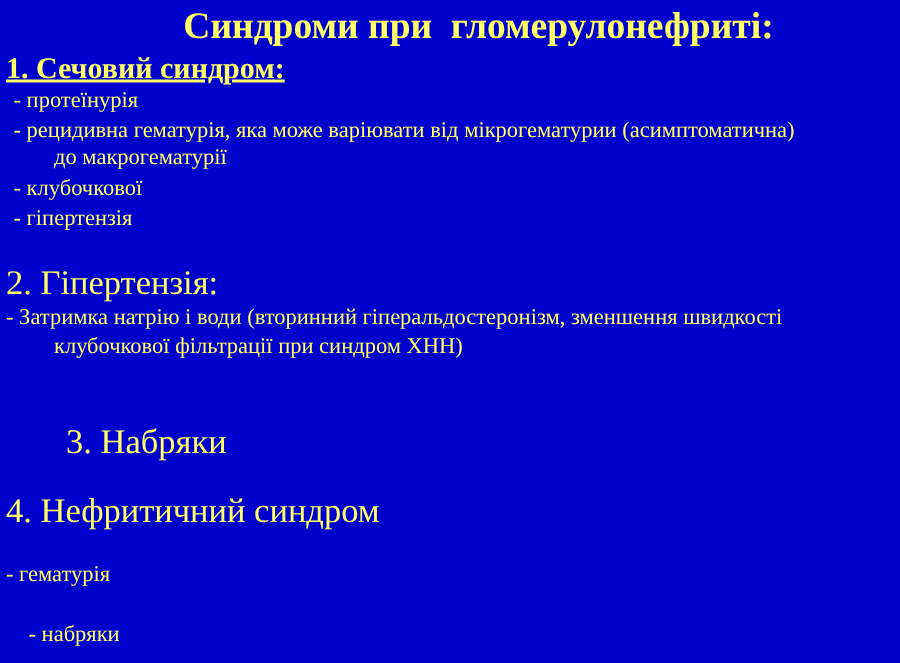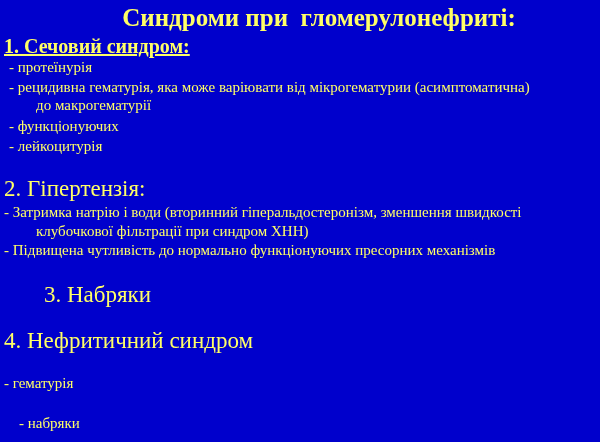--- a/index.html
+++ b/index.html
@@ -23,26 +23,25 @@
 </head>
 <body>
 
 <div class="slide">
   <div class="title">Синдроми при  гломерулонефриті:</div>
 
   <div class="sec-head bold" style="top:35px;text-decoration:underline;">1. Сечовий синдром:</div>
   <div class="item" style="left:9px; top:58px;">- протеїнурія</div>
   <div class="item" style="left:9px; top:78px;">- рецидивна гематурія, яка може варіювати від мікрогематурии (асимптоматична)</div>
   <div class="item" style="left:36px; top:96px;">до макрогематурії</div>
-  <div class="item" style="left:9px; top:117px;">- функціонуючих</div>
-  <div class="item" style="left:9px; top:137px;">- лейкоцитурія</div>
+  <div class="item" style="left:9px; top:117px;">- клубочкової</div>
+  <div class="item" style="left:9px; top:137px;">- гіпертензія</div>
 
   <div class="sec-head" style="top:178px;">2. Гіпертензія:</div>
   <div class="item" style="left:4px; top:203px;">- Затримка натрію і води (вторинний гіперальдостеронізм, зменшення швидкості</div>
   <div class="item" style="left:36px; top:222px;">клубочкової фільтрації при синдром ХНН)</div>
-  <div class="item" style="left:4px; top:241px;">- Підвищена чутливість до нормально функціонуючих пресорних механізмів</div>
 
   <div class="sec-head" style="top:284px;margin-left:40px;">3. Набряки</div>
 
   <div class="sec-head" style="top:330px;">4. Нефритичний синдром</div>
   <div class="item" style="left:4px; top:374px;">- гематурія</div>
   <div class="item" style="left:19px; top:414px;">- набряки</div>
 </div>
 
 </body></html>

